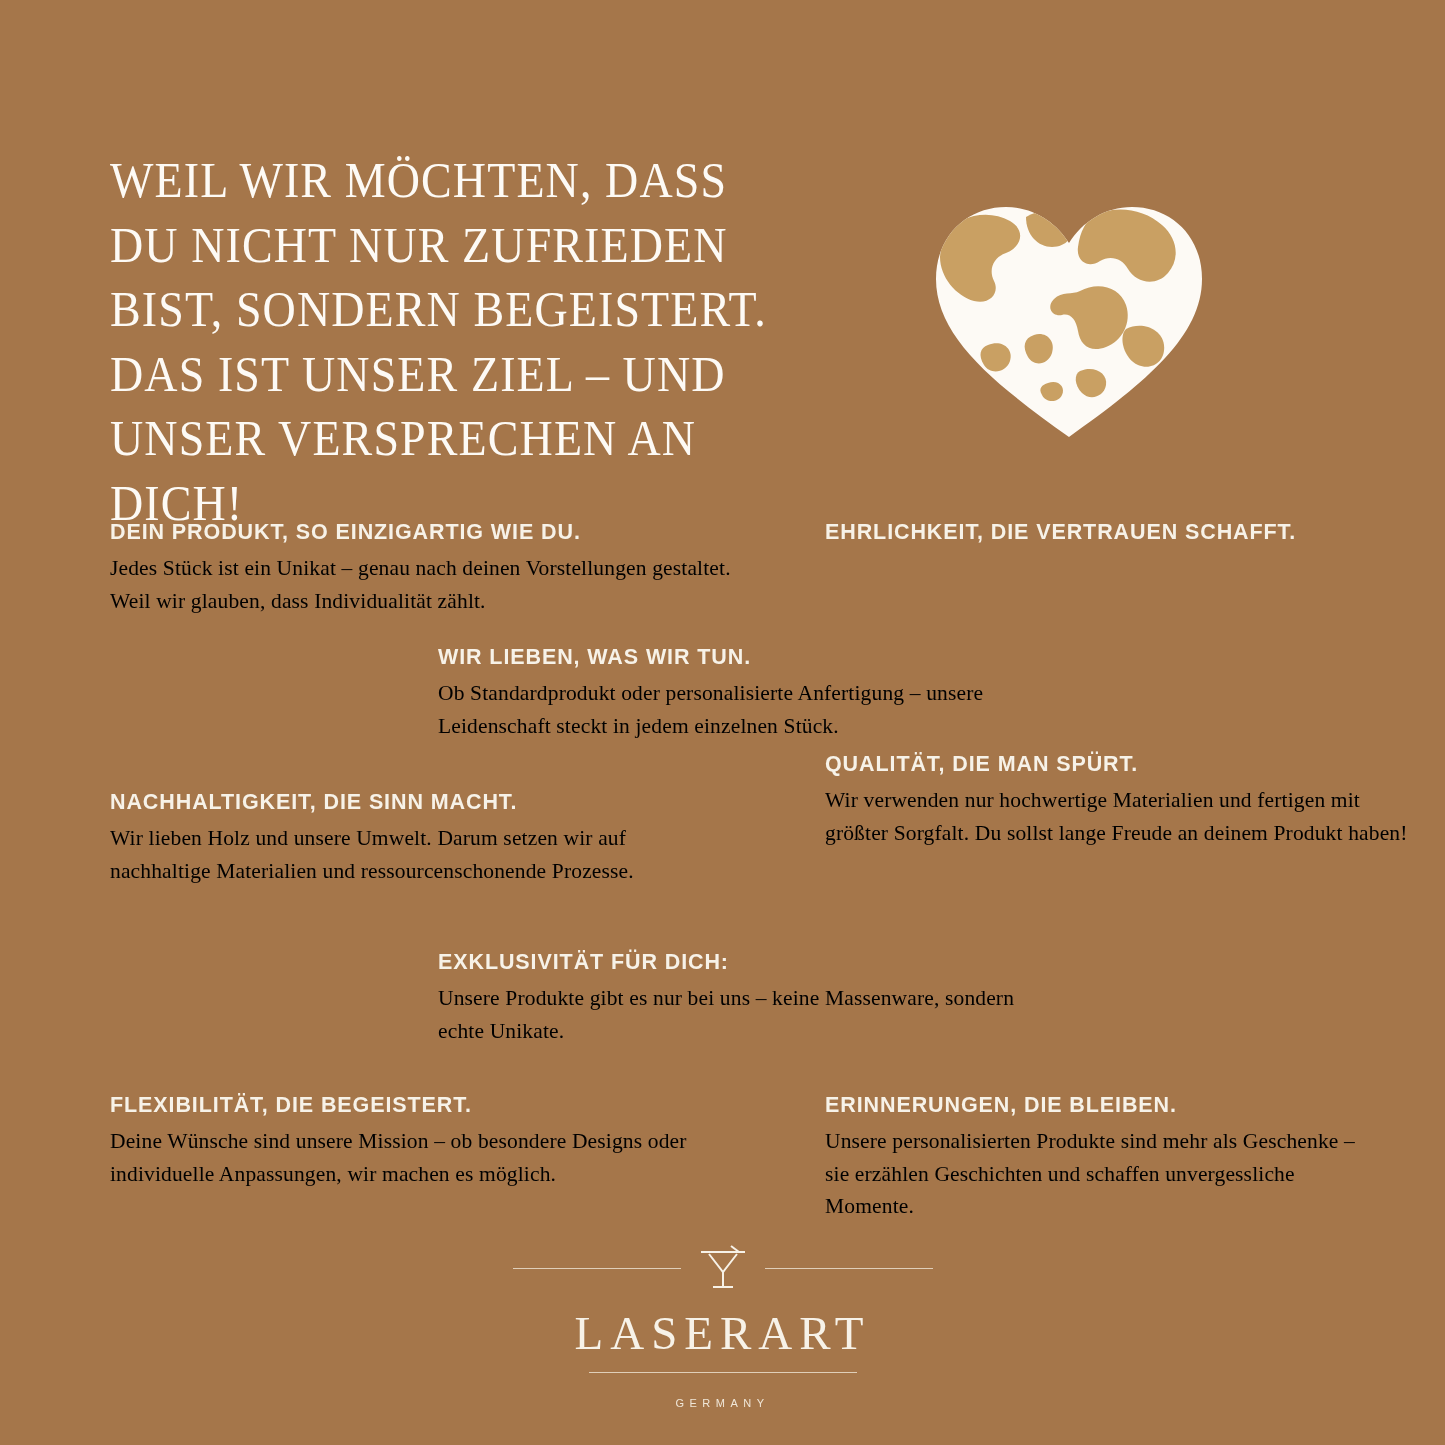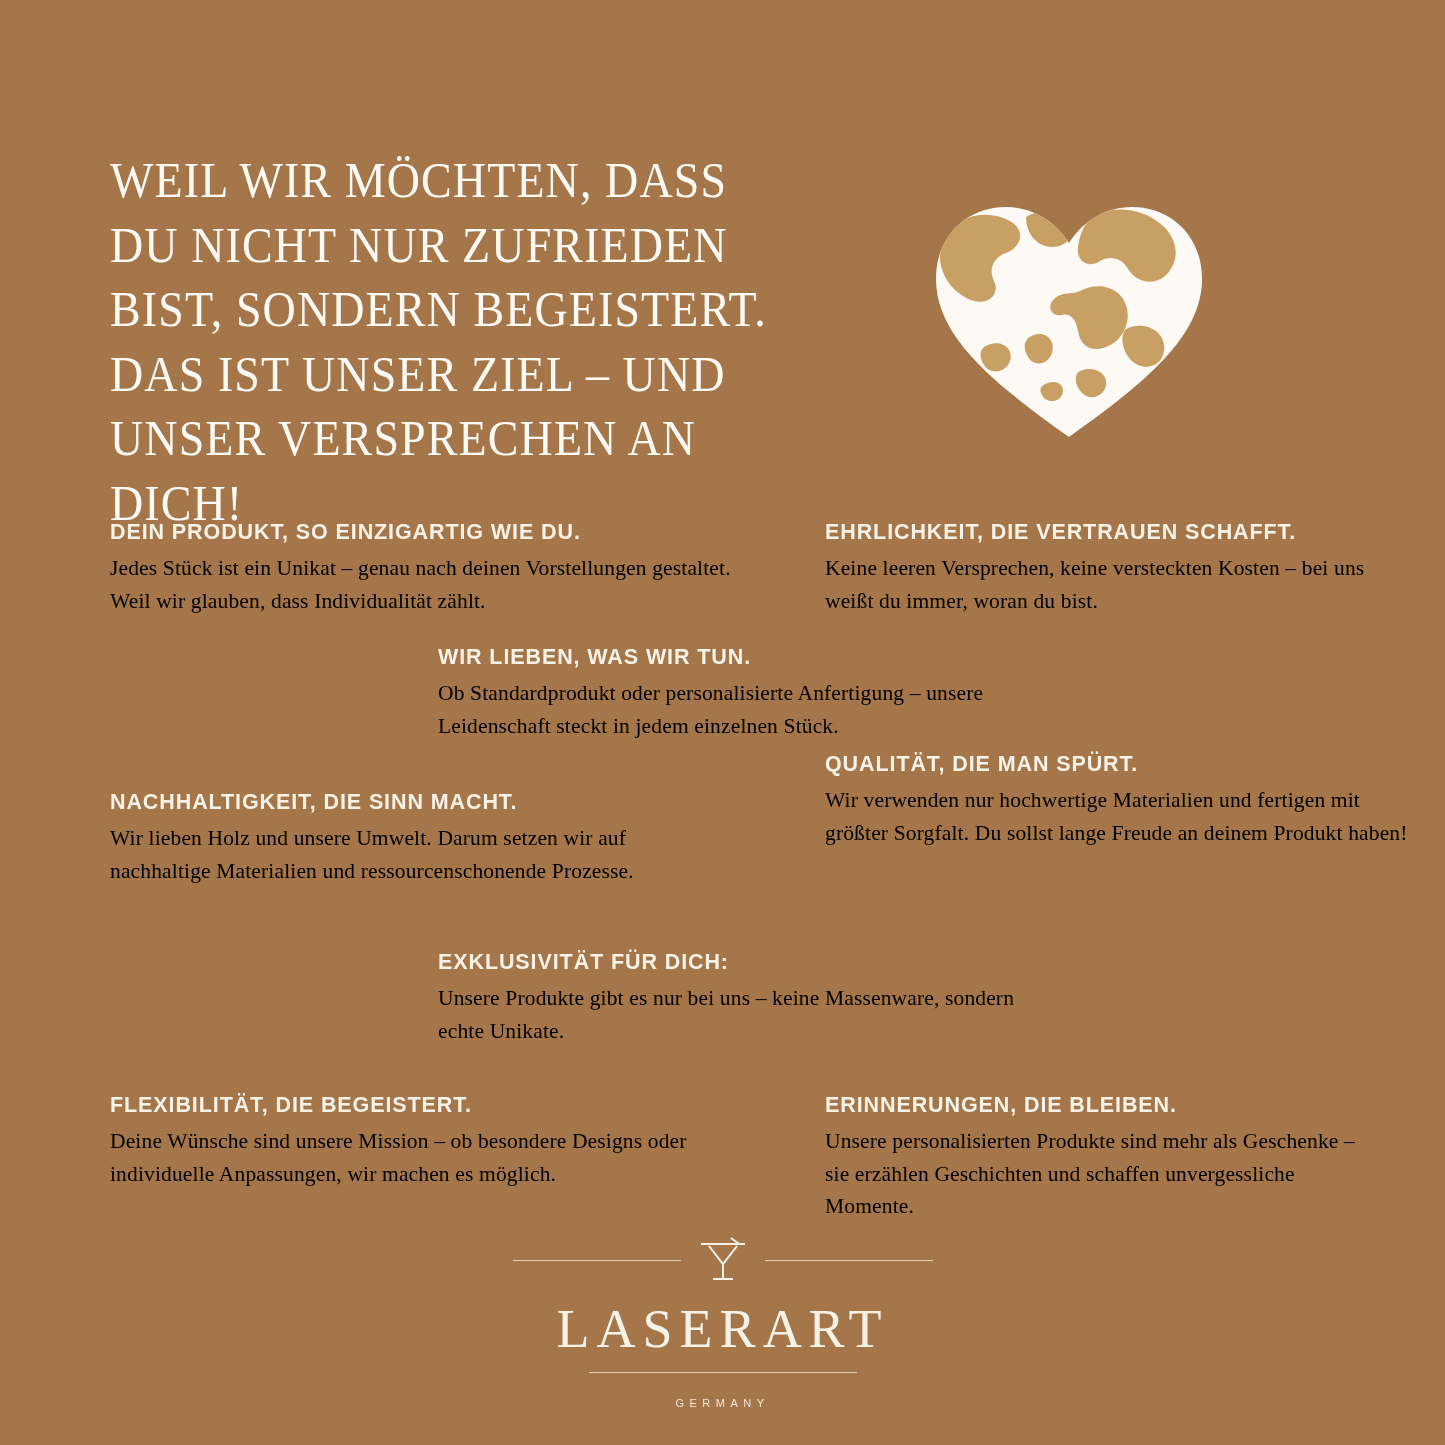--- a/index.html
+++ b/index.html
@@ -110,21 +110,21 @@
     opacity: 0.85;
   }
   .glass-icon {
     width: 72px;
     height: 56px;
     margin: 0 6px;
     display: block;
   }
   .brand {
     font-family: "Liberation Serif", serif;
-    font-size: 54px;
+    font-size: 47px;
     letter-spacing: 7px;
     color: #f7f2e8;
     margin-top: 10px;
     text-transform: uppercase;
   }
   .brand-sub {
     font-family: "Liberation Sans", sans-serif;
     font-size: 11px;
     letter-spacing: 5.5px;
     color: #f0e7d8;
@@ -169,21 +169,20 @@
     </svg>
   </div>
 
   <div class="block b-produkt">
     <h3>DEIN PRODUKT, SO EINZIGARTIG WIE DU.</h3>
     <p>Jedes Stück ist ein Unikat – genau nach deinen Vorstellungen gestaltet. Weil wir glauben, dass Individualität zählt.</p>
   </div>
 
   <div class="block b-ehrlichkeit">
     <h3>EHRLICHKEIT, DIE VERTRAUEN SCHAFFT.</h3>
-    <p>Keine leeren Versprechen, keine versteckten Kosten – bei uns weißt du immer, woran du bist.</p>
   </div>
 
   <div class="block b-lieben">
     <h3>WIR LIEBEN, WAS WIR TUN.</h3>
     <p>Ob Standardprodukt oder personalisierte Anfertigung – unsere Leidenschaft steckt in jedem einzelnen Stück.</p>
   </div>
 
   <div class="block b-nachhaltig">
     <h3>NACHHALTIGKEIT, DIE SINN MACHT.</h3>
     <p>Wir lieben Holz und unsere Umwelt. Darum setzen wir auf nachhaltige Materialien und ressourcenschonende Prozesse.</p>

